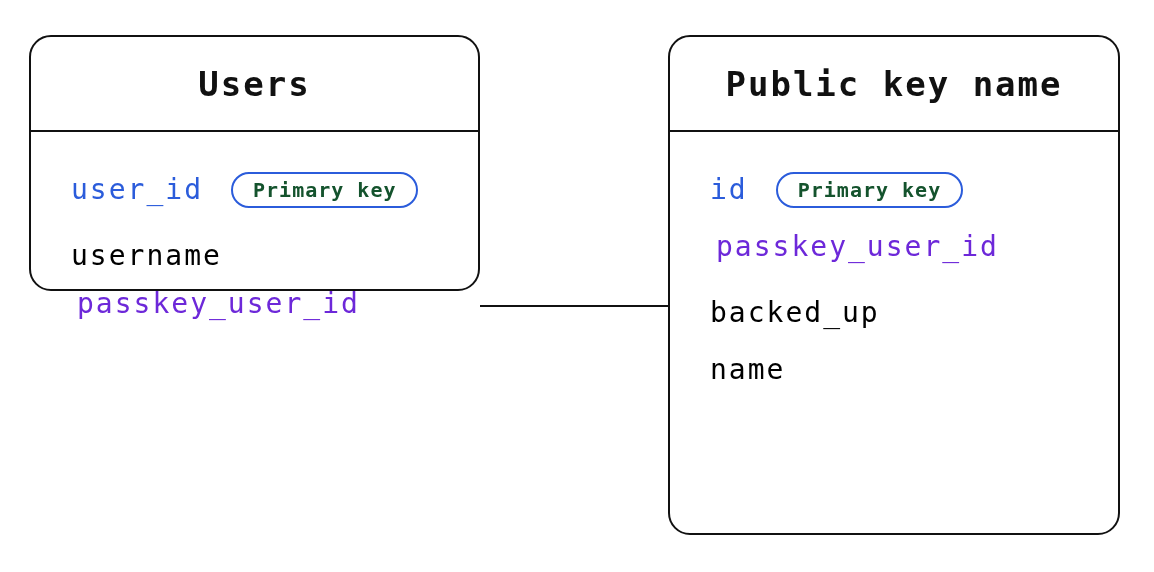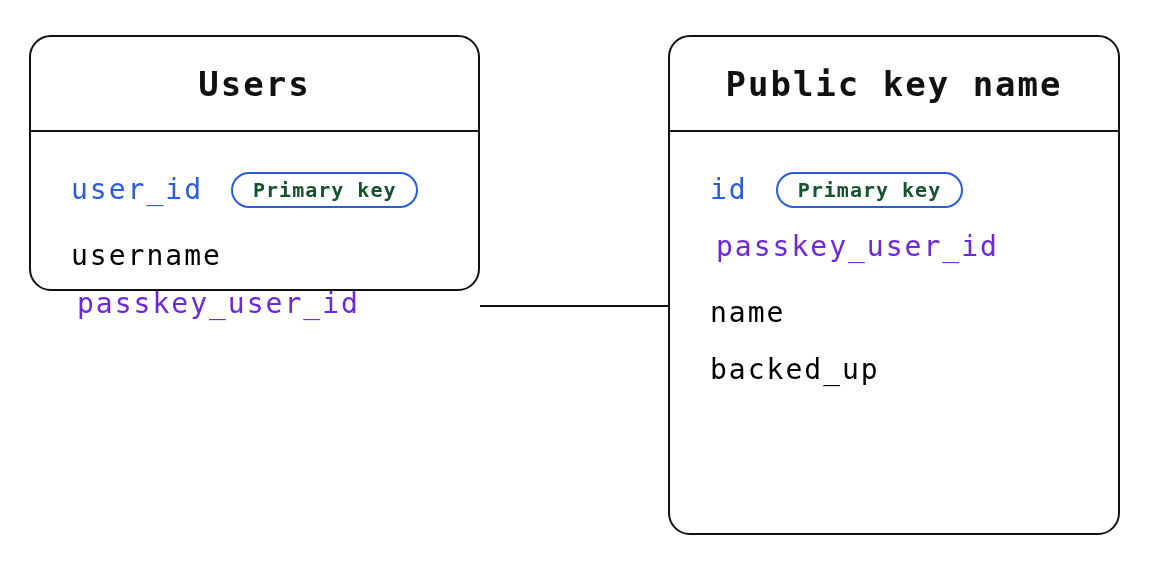--- a/index.html
+++ b/index.html
@@ -121,21 +121,21 @@
     </div>
     <div class="entity-body">
       <div class="field-row">
         <span class="field-name field-blue">id</span>
         <span class="pk-badge">Primary key</span>
       </div>
       <div class="field-row">
         <span class="field-name field-orange">passkey_user_id</span>
       </div>
       <div class="field-row">
-        <span class="field-name field-black">name</span>
+        <span class="field-name field-black">backed_up</span>
       </div>
       <div class="field-row">
-        <span class="field-name field-black">backed_up</span>
+        <span class="field-name field-black">name</span>
       </div>
     </div>
   </div>
 
 </div>
 
 </body></html>

